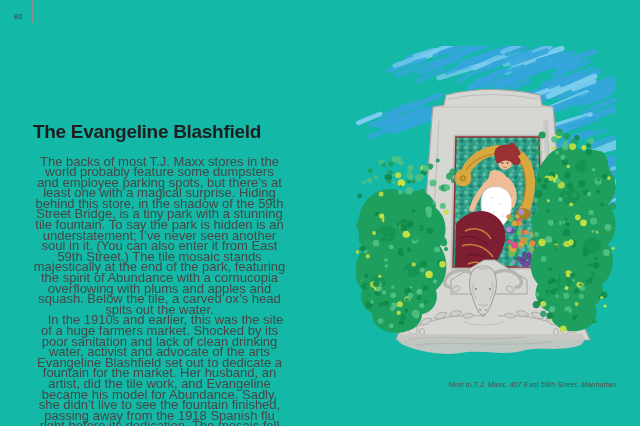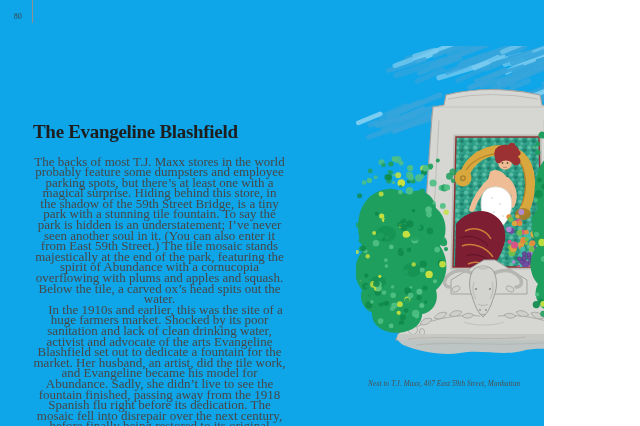--- a/index.html
+++ b/index.html
@@ -8,33 +8,33 @@
     --leaf:#1f9f5e; --leafDark:#0f8a4b; --leafLight:#50c083; --leafDot:#c7e03f;
     --mosaic:#2f9f88; --mosaicLight:#66c8ad; --mosaicDark:#1d7a68; --frame:#8e3333;
     --hair:#9c3134; --skin:#eebd95; --blouse:#ffffff;
     --skirt:#7e1e33; --skirtFold:#d28a3a;
     --gold:#d8a83e; --goldDark:#aa7b26;
     --grape:#6f4da0; --pink:#d9538a; --orange:#e38b3d;
     --fruitGreen:#6fbf4e; --fruitTeal:#3fbcae; --lavender:#b08ad0;
   }
   html,body{margin:0;padding:0;background:#ffffff;}
   .page{
-    position:relative; width:544px; height:426px; background:#0ea5e9; overflow:hidden;
-    font-family:Liberation Serif, serif;
+    position:relative; width:640px; height:426px; background:#14b8a6; overflow:hidden;
+    font-family:Liberation Sans, sans-serif;
   }
   .page-num{position:absolute; left:14px; top:12px; font-size:7.5px; color:#3f3f3f; letter-spacing:.2px;}
   .rule{position:absolute; left:32px; top:0; width:1px; height:23px; background:#8f8f8f;}
   .article{position:absolute; left:33px; top:121px; width:253px;}
   .title{margin:0; font-weight:bold; font-size:19px; line-height:22.5px; color:#1e1e1e; letter-spacing:-0.3px;}
   .title div{white-space:nowrap;}
   .body-text{margin-top:13px; font-size:13px; line-height:10.6px; color:#474747; text-align:center;}
   .body-text p{margin:0;}
   .body-text p.indent{text-indent:12px;}
   .figure{position:absolute; left:356px; top:46px; width:260px; height:352px;}
-  .caption{position:absolute; top:334px; left:12px; width:100%; text-align:left;
+  .caption{position:absolute; top:334px; left:0; width:100%; text-align:right;
     font-style:italic; font-size:7.2px; color:#4e4e4e; letter-spacing:.1px;}
 </style>
 </head>
 <body>
 
 <div class="page">
 
   <div class="page-num">80</div>
   <div class="rule"></div>
 

